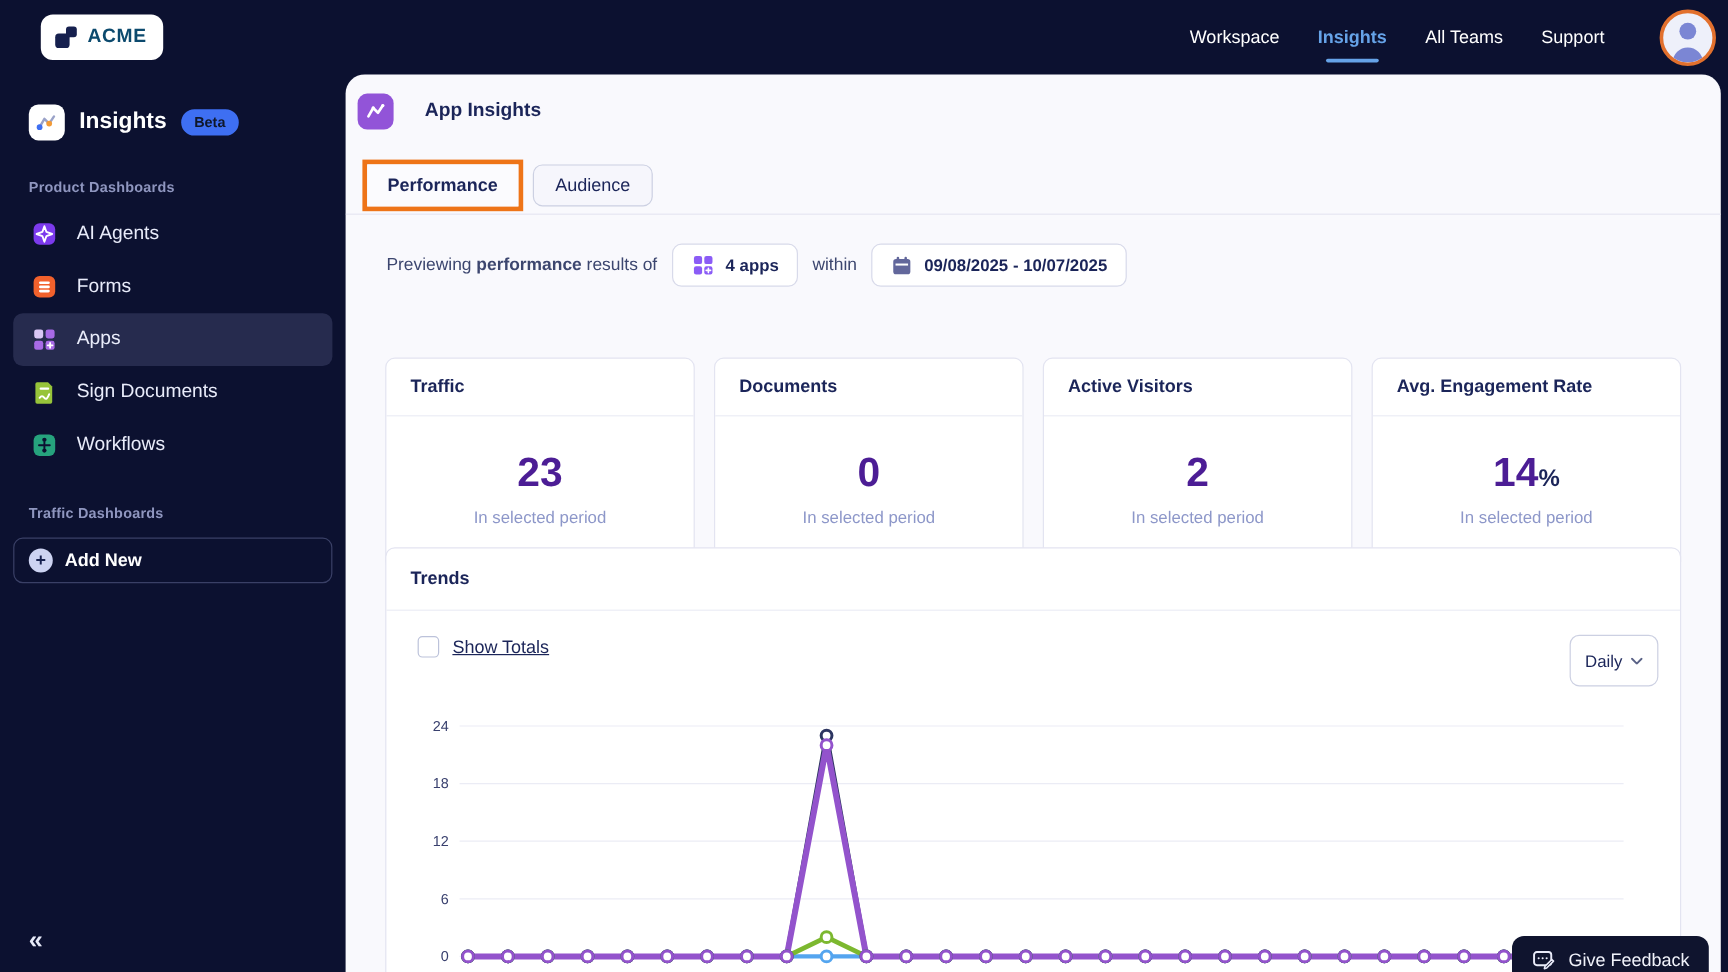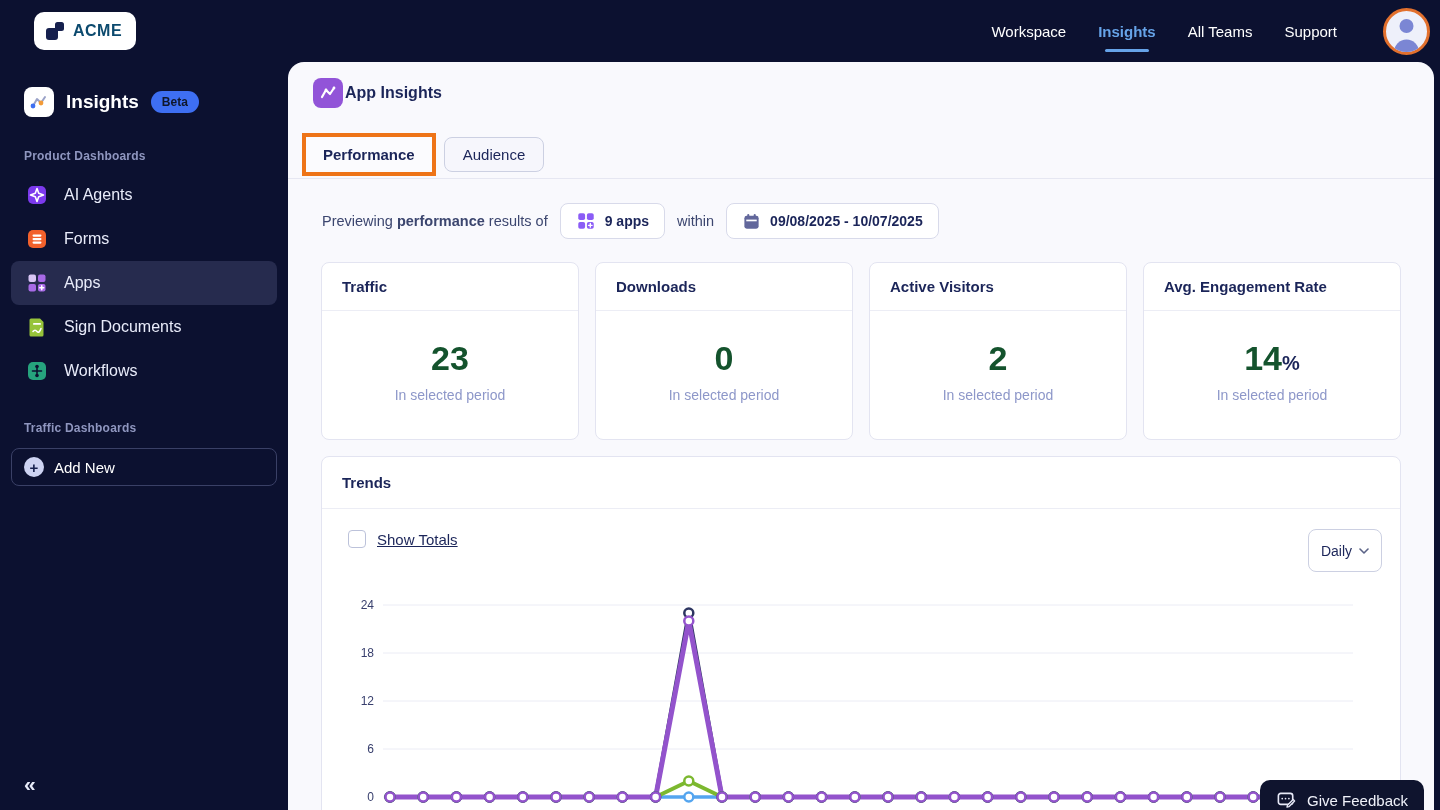--- a/index.html
+++ b/index.html
@@ -46,48 +46,48 @@
     display:flex; align-items:center; gap:16px; cursor:pointer;
   }
   .side-item.active { background:#262b4e; }
   .side-item-label { font-size:16px; color:#e9ecfa; }
   .add-new {
     position:absolute; left:11px; right:1152px; top:448px; height:38px; width:266px;
     border:1px solid #3a4066; border-radius:8px;
     display:flex; align-items:center; gap:10px; padding-left:12px; cursor:pointer;
   }
   .plus-circle { width:20px; height:20px; border-radius:50%; background:#cdd3f2; color:#16204e; font-size:15px; font-weight:800; display:flex; align-items:center; justify-content:center; line-height:1; }
-  .add-new-label { font-size:15px; font-weight:400; color:#fff; }
+  .add-new-label { font-size:15px; font-weight:700; color:#fff; }
   .collapse { position:absolute; left:24px; top:772px; color:#e7eaf8; font-size:21px; font-weight:700; cursor:pointer; }
   
   .main-card {
     position:absolute; left:288px; top:62px; right:6px; bottom:0;
     background:#f9f9fd; border-radius:16px 16px 0 0; overflow:hidden;
   }
-  .app-header { position:absolute; left:25px; top:16px; display:flex; align-items:center; gap:2px; }
+  .app-header { position:absolute; left:10px; top:16px; display:flex; align-items:center; gap:26px; }
   .app-tile { width:30px; height:30px; border-radius:8px; background:#9254d8; display:flex; align-items:center; justify-content:center; }
   .page-title { font-size:16px; font-weight:700; color:#1b2559; }
   .tabs { position:absolute; left:14px; top:71px; display:flex; align-items:center; }
   .perf-box { border:4px solid #ee7418; }
   .tab-active { padding:9px 17px; background:#fbfbfe; font-size:15px; font-weight:700; color:#1b2559; cursor:pointer; }
   .tab-plain { margin-left:8px; padding:8px 18px; background:#f6f6fc; border:1px solid #ccd0e2; border-radius:8px; font-size:15px; color:#1b2559; cursor:pointer; }
   .header-divider { position:absolute; top:116px; left:0; right:0; height:1px; background:#e6e7f2; }
   .preview-row { position:absolute; left:34px; top:141px; height:36px; display:flex; align-items:center; gap:12px; font-size:14.5px; color:#3c466f; }
   .preview-row b { font-weight:700; }
   .pill-btn {
     height:36px; background:#fff; border:1px solid #d8daea; border-radius:8px;
     display:flex; align-items:center; gap:9px; padding:0 15px;
     font-size:14px; font-weight:700; color:#1b2559; cursor:pointer;
   }
   
   .stats-row { position:absolute; left:33px; right:33px; top:200px; display:grid; grid-template-columns:repeat(4,1fr); gap:16px; }
-  .stat-card { background:#fff; border:1px solid #e3e4f1; border-radius:8px; height:178px; }
+  .stat-card { background:#fff; border:1px solid #e3e4f1; border-radius:8px; height:178px;margin-top:36px; }
   .stat-title { height:48px; line-height:48px; padding:0 20px; font-size:15px; font-weight:700; color:#1b2559; border-bottom:1px solid #ecedf5; }
   .stat-body { text-align:center; padding-top:28px; }
-  .stat-value { font-size:34px; font-weight:800; color:#14532d; }
+  .stat-value { font-size:34px; font-weight:800; color:#4c1d95; }
   .stat-unit { font-size:20px; font-weight:800; color:#1b2559; }
   .stat-caption { margin-top:9px; font-size:14px; color:#8d97c9; }
   
   .trends-card { position:absolute; left:33px; right:33px; top:394px; height:440px; background:#fff; border:1px solid #e3e4f1; border-radius:8px; }
   .trends-title { height:52px; line-height:52px; padding:0 20px; font-size:15px; font-weight:700; color:#1b2559; border-bottom:1px solid #ecedf5; }
   .show-totals { position:absolute; left:26px; top:73px; display:flex; align-items:center; gap:11px; }
   .checkbox { width:18px; height:18px; border:1.5px solid #bcc2da; border-radius:4px; background:#fff; cursor:pointer; }
   .show-totals-label { font-size:15px; color:#1b2559;text-decoration:underline; }
   .granularity {
     position:absolute; right:18px; top:72px; height:43px;
@@ -226,21 +226,21 @@
       <span>results of</span>
     </span>
     <div class="pill-btn">
       <svg width="20" height="20" viewBox="0 0 22 22">
         <rect x="2.5" y="2.5" width="7.5" height="7.5" rx="2" fill="#8b5cf6"></rect>
         <rect x="12" y="2.5" width="7.5" height="7.5" rx="2" fill="#8b5cf6"></rect>
         <rect x="2.5" y="12" width="7.5" height="7.5" rx="2" fill="#8b5cf6"></rect>
         <rect x="12" y="12" width="7.5" height="7.5" rx="2" fill="#8b5cf6"></rect>
         <path d="M15.75 13.8 v4 M13.75 15.8 h4" stroke="#fff" stroke-width="1.5" stroke-linecap="round"></path>
       </svg>
-      <span>9 apps</span>
+      <span>4 apps</span>
     </div>
     <span>within</span>
     <div class="pill-btn">
       <svg width="19" height="19" viewBox="0 0 20 20">
         <rect x="2.5" y="4" width="15" height="13.5" rx="2.5" fill="#62679b"></rect>
         <rect x="5.5" y="2" width="2.2" height="4" rx="1.1" fill="#62679b"></rect>
         <rect x="12.3" y="2" width="2.2" height="4" rx="1.1" fill="#62679b"></rect>
         <rect x="4.5" y="8" width="11" height="1.8" fill="#fff"></rect>
       </svg>
       <span>09/08/2025 - 10/07/2025</span>
@@ -249,21 +249,21 @@
 
   <div class="stats-row">
     <div class="stat-card">
       <div class="stat-title">Traffic</div>
       <div class="stat-body">
         <div><span class="stat-value">23</span><span class="stat-unit"></span></div>
         <div class="stat-caption">In selected period</div>
       </div>
     </div>
     <div class="stat-card">
-      <div class="stat-title">Downloads</div>
+      <div class="stat-title">Documents</div>
       <div class="stat-body">
         <div><span class="stat-value">0</span><span class="stat-unit"></span></div>
         <div class="stat-caption">In selected period</div>
       </div>
     </div>
     <div class="stat-card">
       <div class="stat-title">Active Visitors</div>
       <div class="stat-body">
         <div><span class="stat-value">2</span><span class="stat-unit"></span></div>
         <div class="stat-caption">In selected period</div>

